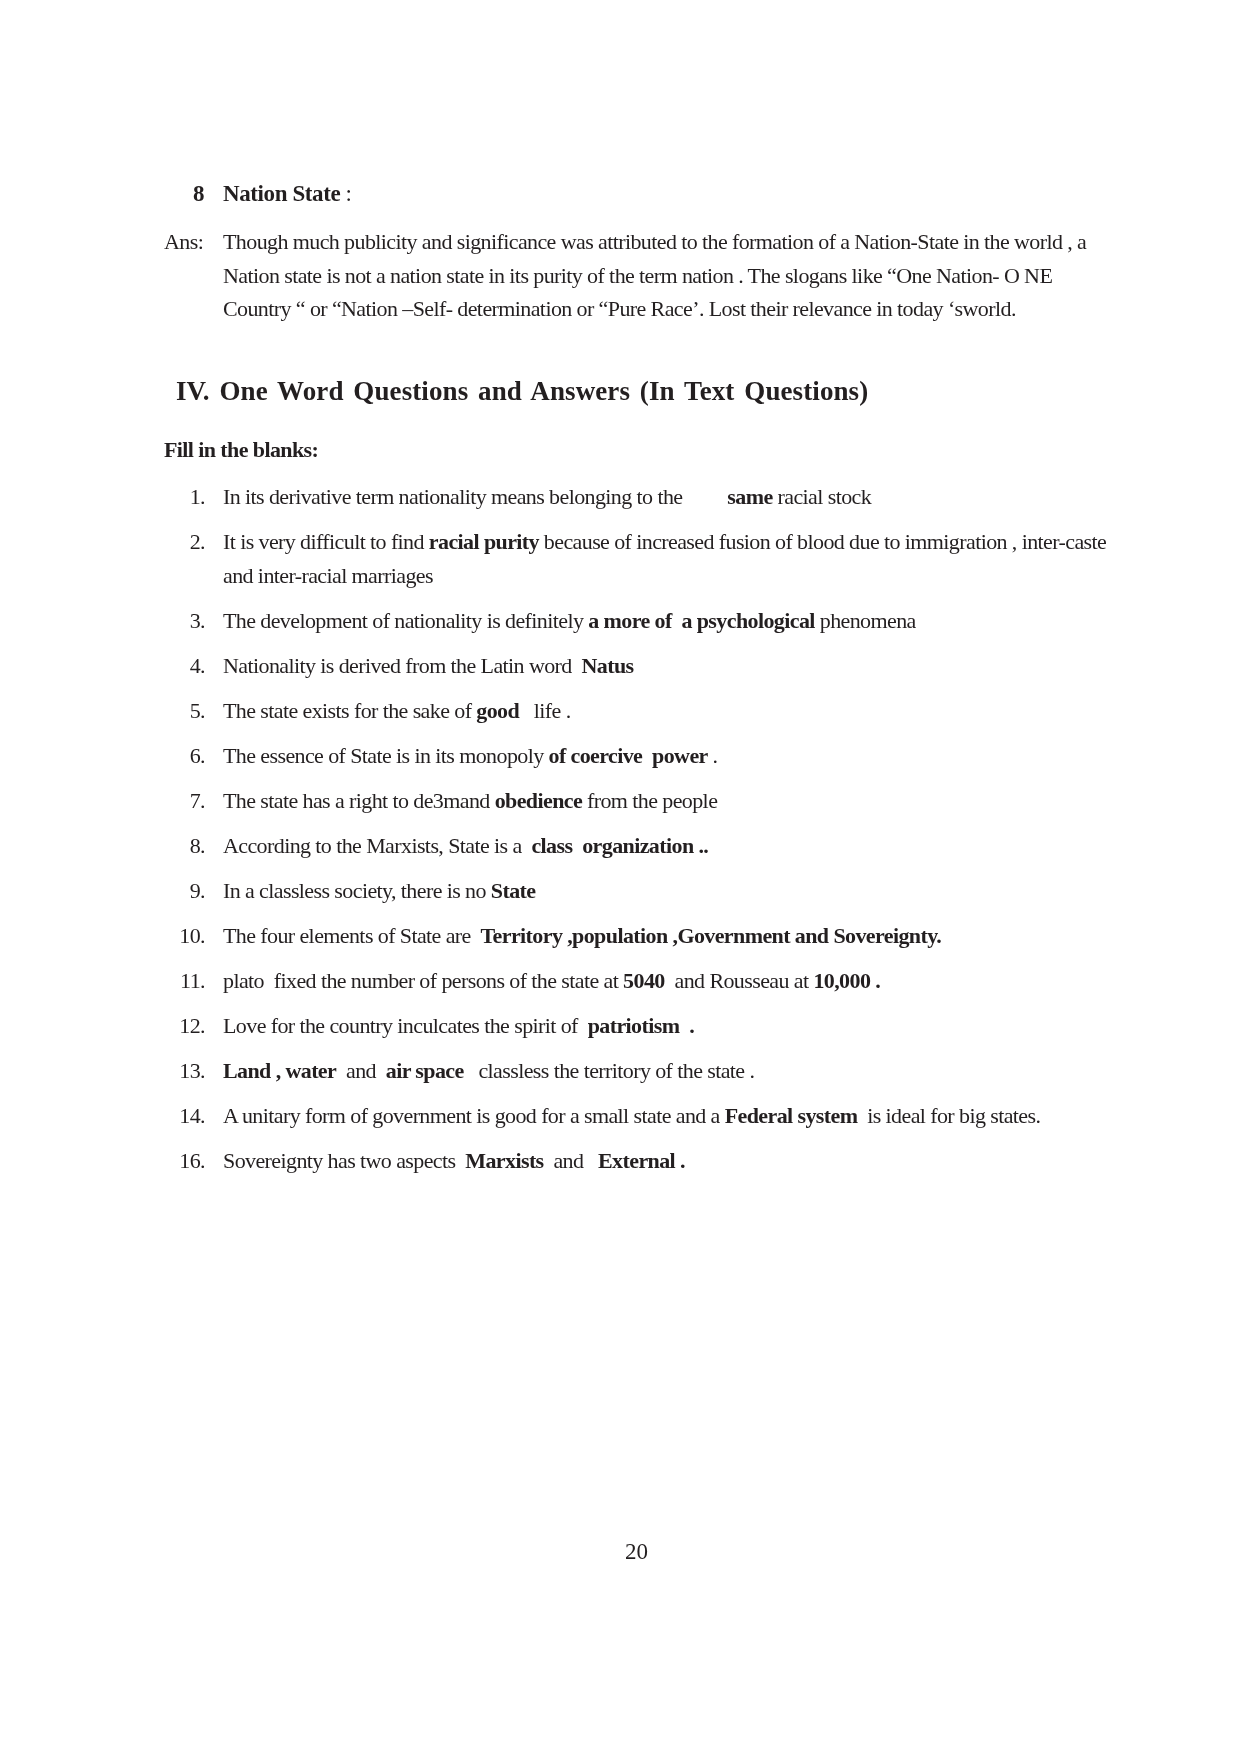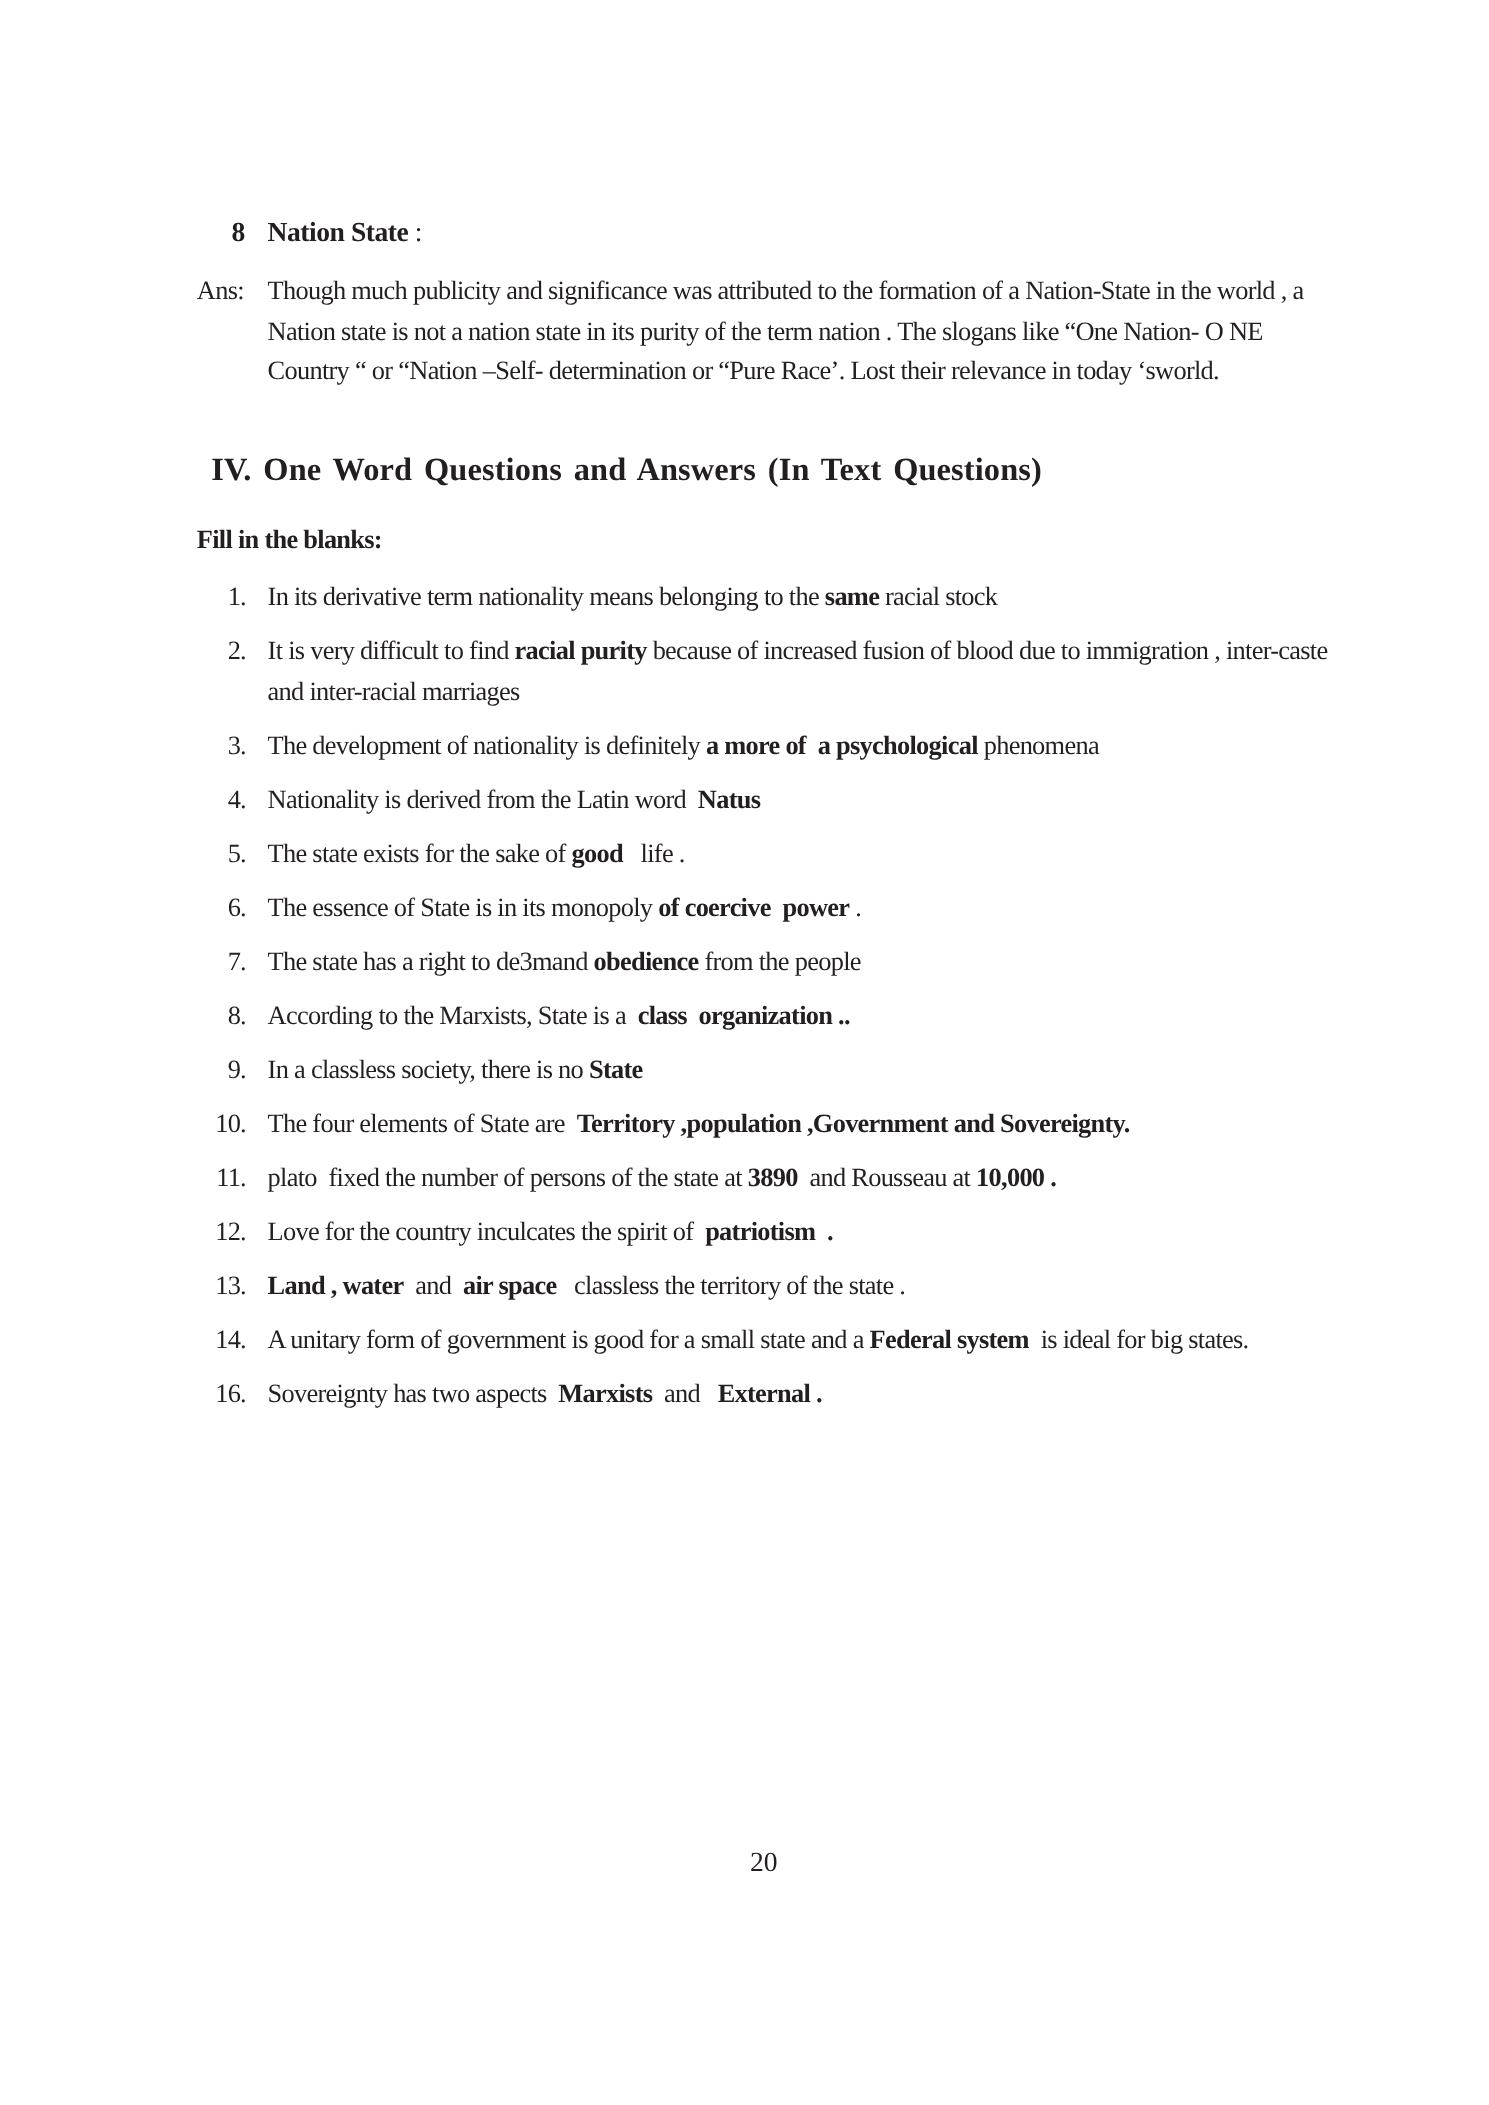--- a/index.html
+++ b/index.html
@@ -115,31 +115,31 @@
   <div class="ans-block">
     <span class="ans-label">Ans:</span>
     <div class="ans-text">Though much publicity and significance was attributed to the formation of a Nation-State in the world , a Nation state is not a nation state in its purity of the term nation . The slogans like “One Nation- O NE Country “  or “Nation –Self- determination or “Pure Race’. Lost their relevance in today ‘sworld.</div>
   </div>
 
   <div class="section-heading">IV.  One Word Questions and Answers (In Text Questions)</div>
 
   <div class="sub-heading">Fill in the blanks:</div>
 
   <ol class="blank-list" id="blank-list">
-      <li class="blank-item"><span class="idx">1.</span><span><span style="white-space: pre-wrap;">In its derivative term nationality means belonging to the </span><span class="b" style="white-space: pre-wrap;">same</span><span style="white-space: pre-wrap;"> racial stock</span></span></li>
+      <li class="blank-item"><span class="idx">1.</span><span><span style="white-space: pre-wrap;">In its derivative term nationality means belonging to the </span><span class="b" style="white-space: pre-wrap; margin-left: 40px;">same</span><span style="white-space: pre-wrap;"> racial stock</span></span></li>
       <li class="blank-item"><span class="idx">2.</span><span><span style="white-space: pre-wrap;">It is very difficult to find </span><span class="b" style="white-space: pre-wrap;">racial purity</span><span style="white-space: pre-wrap;"> because of increased fusion of blood due to immigration , inter-caste and inter-racial marriages</span></span></li>
       <li class="blank-item"><span class="idx">3.</span><span><span style="white-space: pre-wrap;">The development of nationality is definitely </span><span class="b" style="white-space: pre-wrap;">a more of  a psychological</span><span style="white-space: pre-wrap;"> phenomena</span></span></li>
       <li class="blank-item"><span class="idx">4.</span><span><span style="white-space: pre-wrap;">Nationality is derived from the Latin word  </span><span class="b" style="white-space: pre-wrap;">Natus</span></span></li>
       <li class="blank-item"><span class="idx">5.</span><span><span style="white-space: pre-wrap;">The state exists for the sake of </span><span class="b" style="white-space: pre-wrap;">good</span><span style="white-space: pre-wrap;">   life .</span></span></li>
       <li class="blank-item"><span class="idx">6.</span><span><span style="white-space: pre-wrap;">The essence of State is in its monopoly </span><span class="b" style="white-space: pre-wrap;">of coercive  power</span><span style="white-space: pre-wrap;"> .</span></span></li>
       <li class="blank-item"><span class="idx">7.</span><span><span style="white-space: pre-wrap;">The state has a right to de3mand </span><span class="b" style="white-space: pre-wrap;">obedience</span><span style="white-space: pre-wrap;"> from the people</span></span></li>
       <li class="blank-item"><span class="idx">8.</span><span><span style="white-space: pre-wrap;">According to the Marxists, State is a  </span><span class="b" style="white-space: pre-wrap;">class  organization ..</span></span></li>
       <li class="blank-item"><span class="idx">9.</span><span><span style="white-space: pre-wrap;">In a classless society, there is no </span><span class="b" style="white-space: pre-wrap;">State</span></span></li>
       <li class="blank-item"><span class="idx">10.</span><span><span style="white-space: pre-wrap;">The four elements of State are  </span><span class="b" style="white-space: pre-wrap;">Territory ,population ,Government and Sovereignty.</span></span></li>
-      <li class="blank-item"><span class="idx">11.</span><span><span style="white-space: pre-wrap;">plato  fixed the number of persons of the state at </span><span class="b" style="white-space: pre-wrap;">3890</span><span style="white-space: pre-wrap;">  and Rousseau at </span><span class="b" style="white-space: pre-wrap;">10,000 .</span></span></li>
+      <li class="blank-item"><span class="idx">11.</span><span><span style="white-space: pre-wrap;">plato  fixed the number of persons of the state at </span><span class="b" style="white-space: pre-wrap;">5040</span><span style="white-space: pre-wrap;">  and Rousseau at </span><span class="b" style="white-space: pre-wrap;">10,000 .</span></span></li>
       <li class="blank-item"><span class="idx">12.</span><span><span style="white-space: pre-wrap;">Love for the country inculcates the spirit of  </span><span class="b" style="white-space: pre-wrap;">patriotism  .</span></span></li>
       <li class="blank-item"><span class="idx">13.</span><span><span class="b" style="white-space: pre-wrap;">Land , water</span><span style="white-space: pre-wrap;">  and  </span><span class="b" style="white-space: pre-wrap;">air space</span><span style="white-space: pre-wrap;">   classless the territory of the state .</span></span></li>
       <li class="blank-item"><span class="idx">14.</span><span><span style="white-space: pre-wrap;">A unitary form of government is good for a small state and a </span><span class="b" style="white-space: pre-wrap;">Federal system</span><span style="white-space: pre-wrap;">  is ideal for big states.</span></span></li>
       <li class="blank-item"><span class="idx">16.</span><span><span style="white-space: pre-wrap;">Sovereignty has two aspects  </span><span class="b" style="white-space: pre-wrap;">Marxists</span><span style="white-space: pre-wrap;">  and   </span><span class="b" style="white-space: pre-wrap;">External .</span></span></li>
     </ol>
 
   <div class="page-number">20</div>
 
 </div>
 

